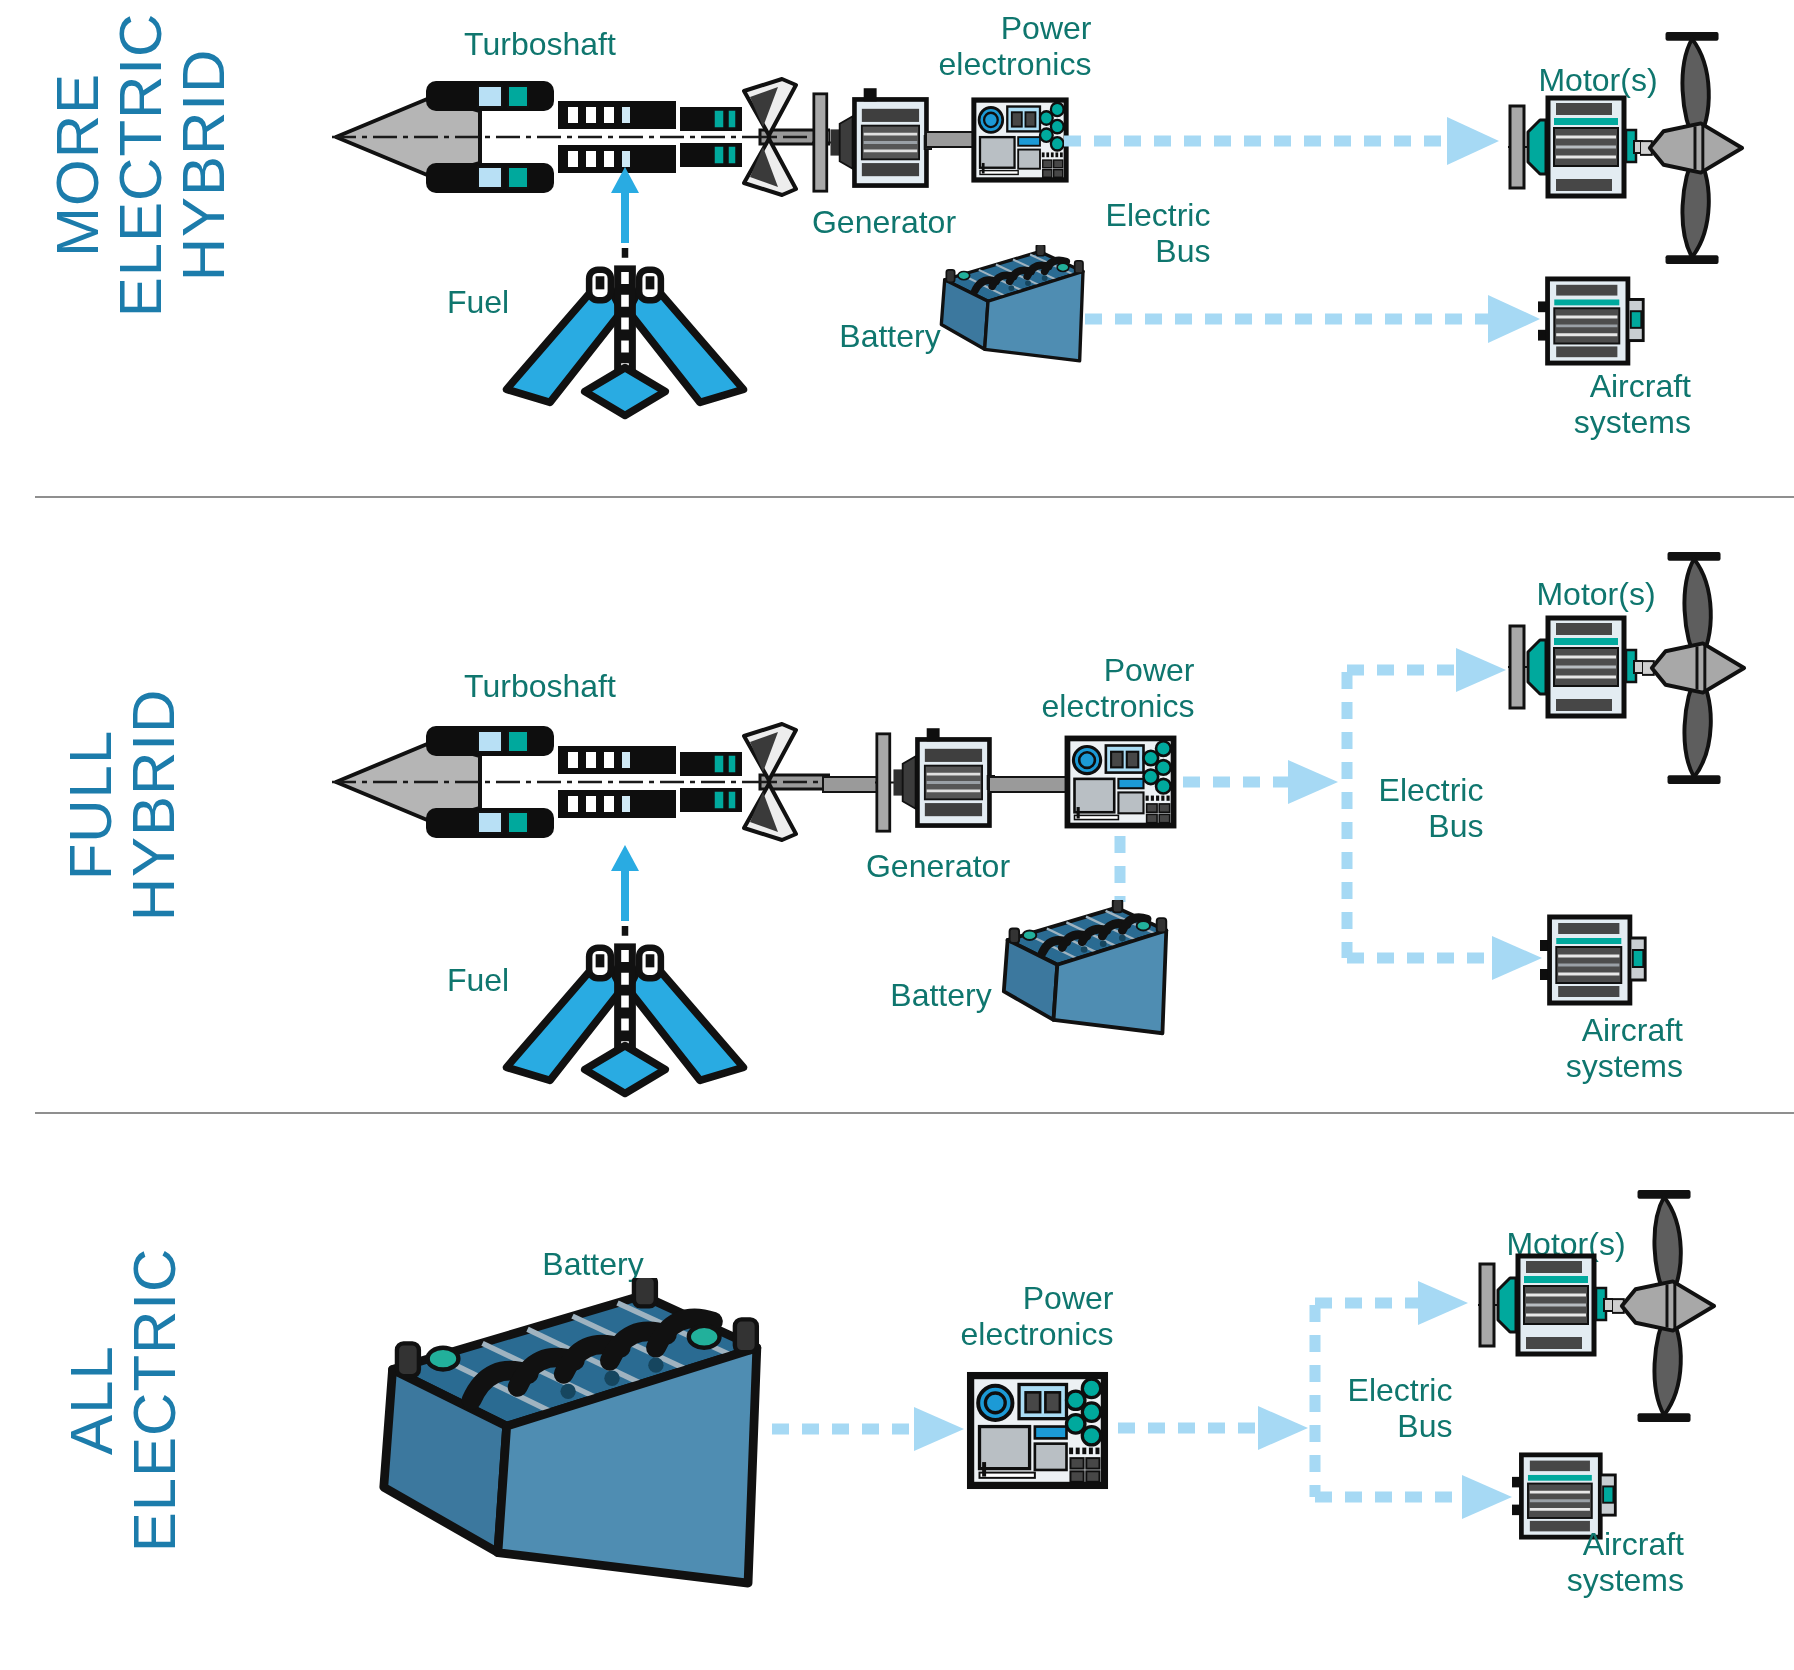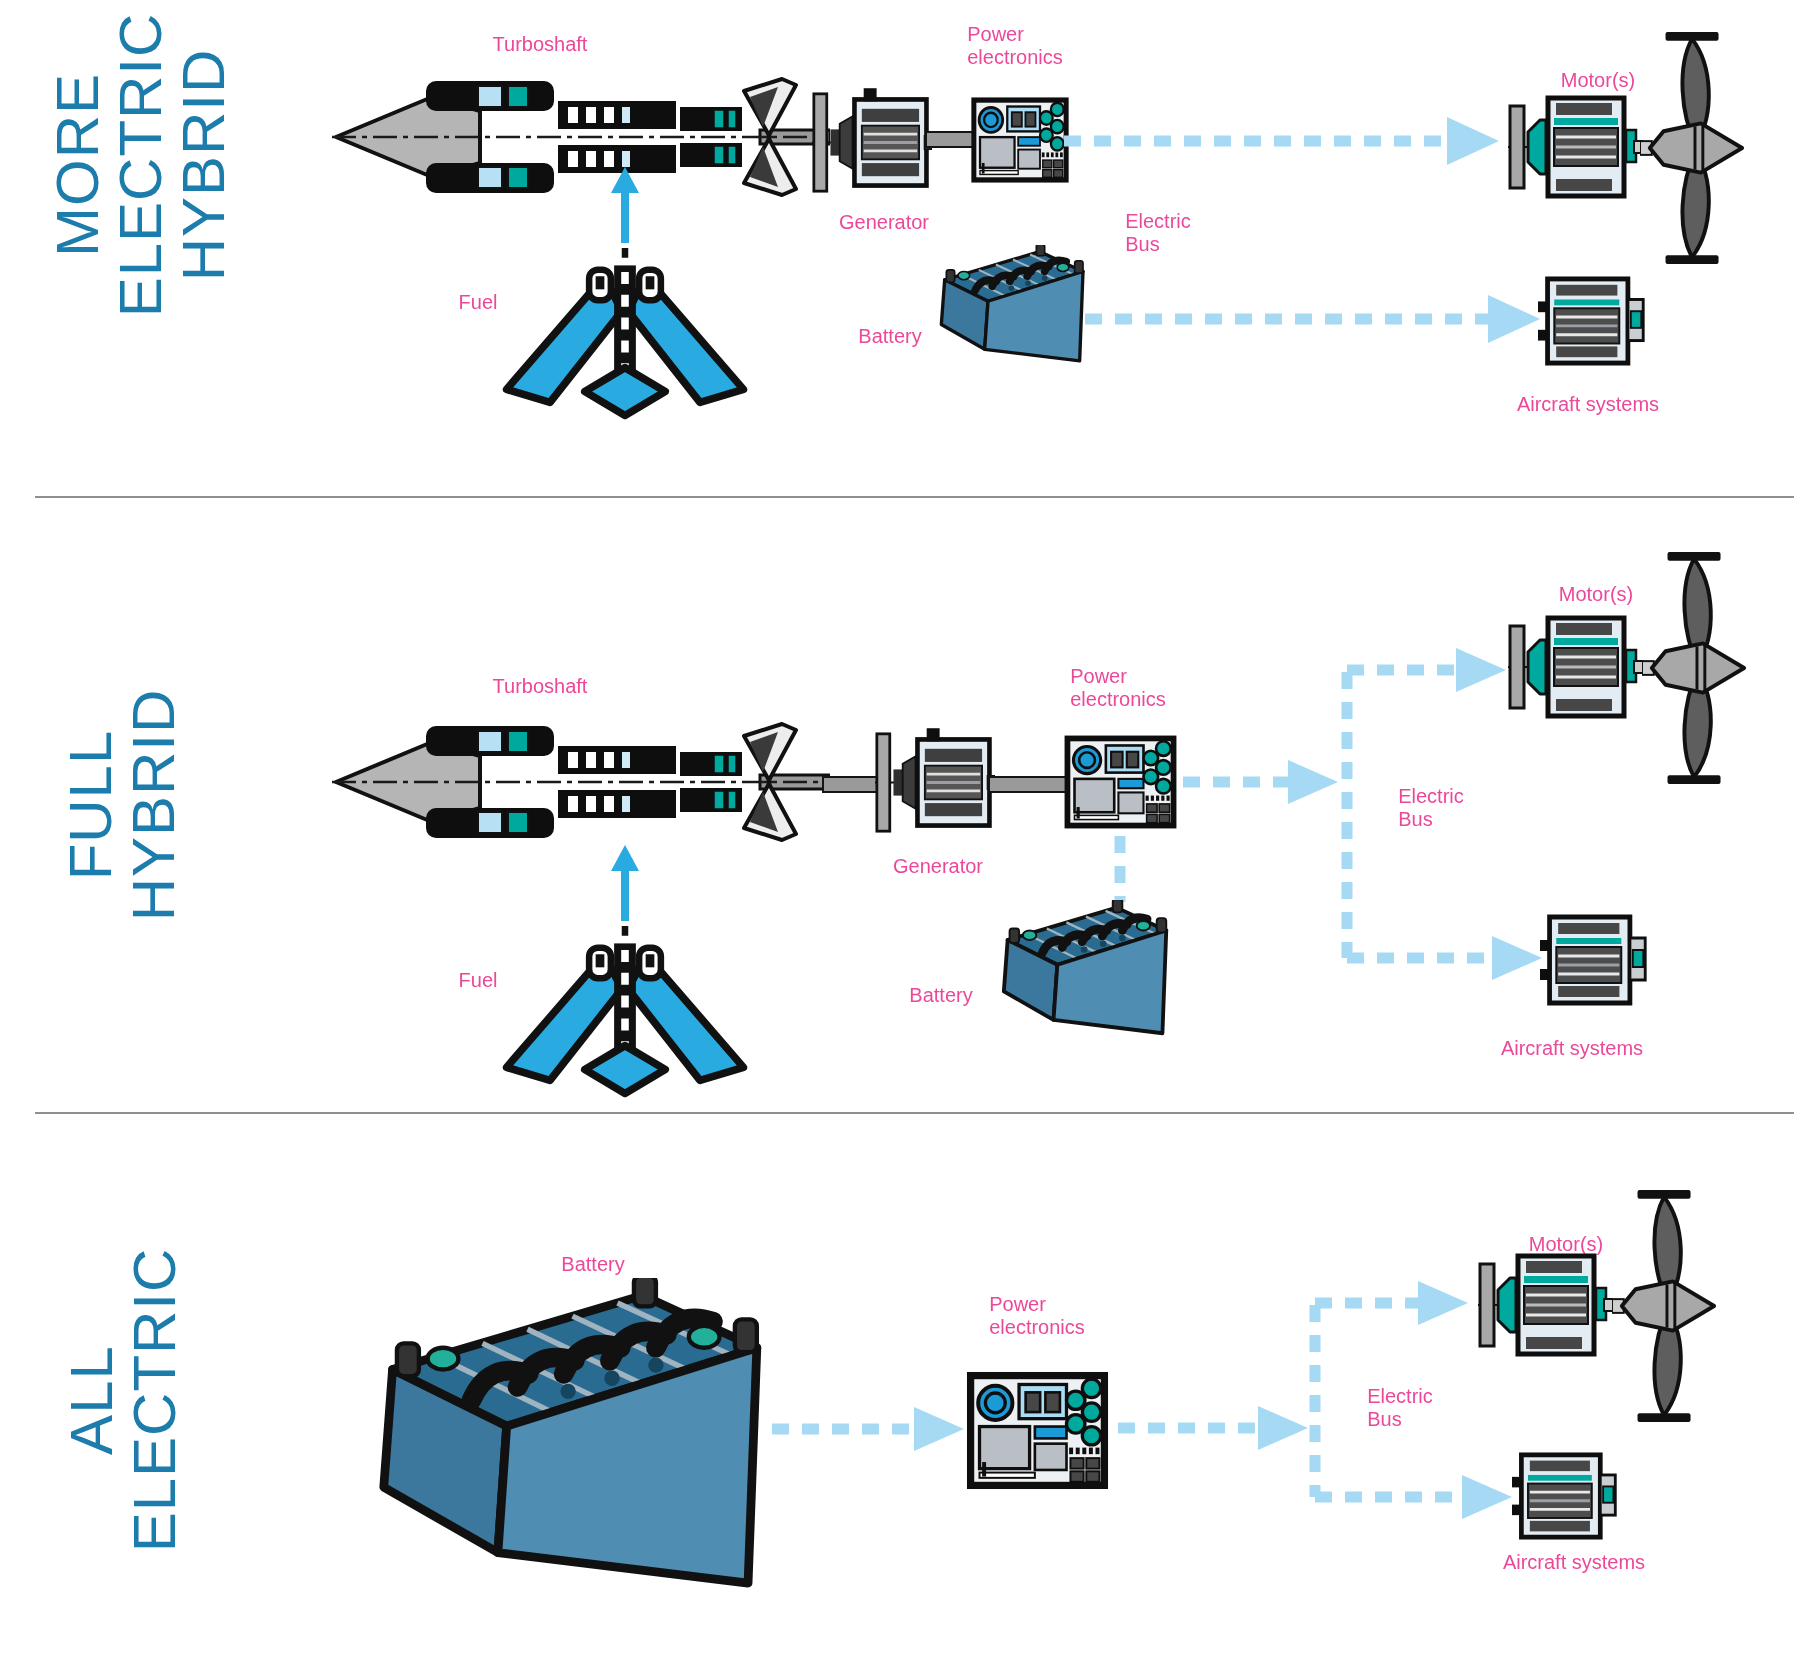--- a/index.html
+++ b/index.html
@@ -1,20 +1,20 @@
 <!DOCTYPE html>
 <html><head>
 <meta charset="utf-8">
 <style>
   html,body{margin:0;padding:0;background:#fff}
   #canvas{position:relative;width:1794px;height:1670px;background:#ffffff;
           font-family:"Liberation Sans",sans-serif;overflow:hidden}
   .row{position:absolute;inset:0}
-  .lbl{position:absolute;transform:translate(-50%,-50%);color:#ec4899;
-       font-size:20px;line-height:1.13;text-align:left;white-space:pre-line}
+  .lbl{position:absolute;transform:translate(-50%,-50%);color:#0f766e;
+       font-size:32px;line-height:1.13;text-align:right;white-space:pre-line}
   .rowtitle{position:absolute;transform:translate(-50%,-50%) rotate(-90deg);
        color:#1c7cab;font-size:60px;line-height:1.05;text-align:center;
        white-space:pre;letter-spacing:1px}
   .divider{position:absolute;height:2px;background:#8f8f8f}
   .shaft{position:absolute;background:#9a9a9a;border:2px solid #141414}
   svg.icon,svg.arrow{position:absolute;display:block}
   .dash{stroke:#a6d9f4;stroke-width:11;fill:none;stroke-dasharray:17 13}
   .head{fill:#a6d9f4}
 </style>
 </head>

